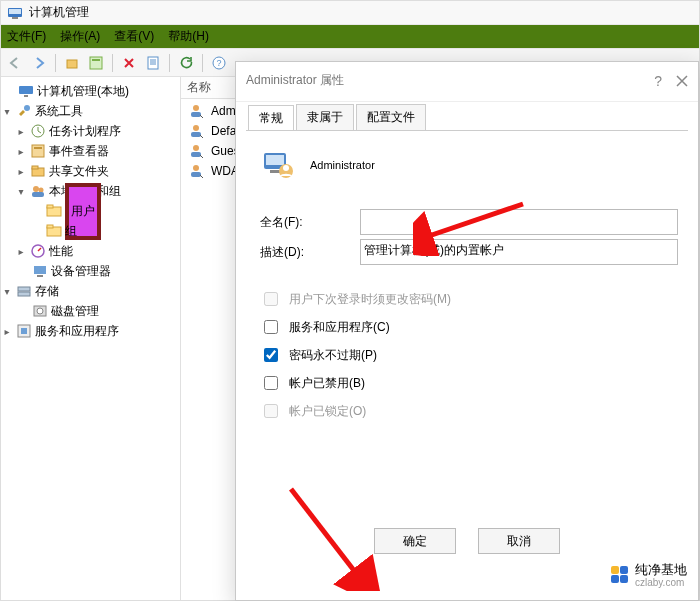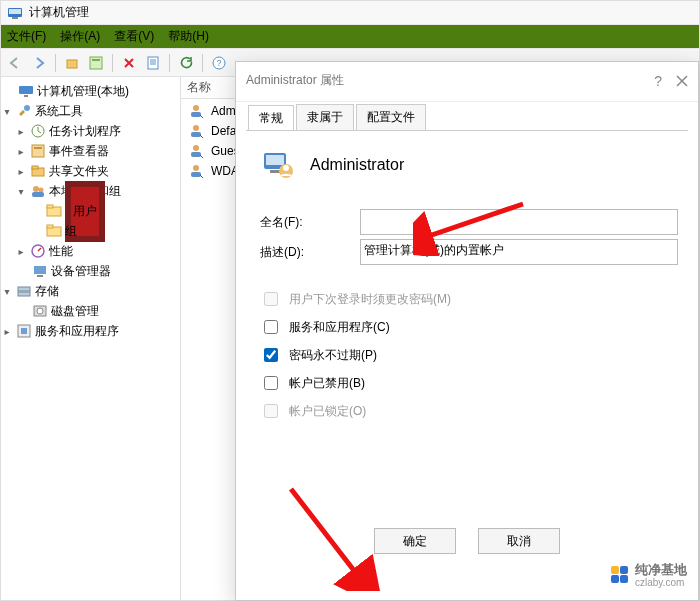--- a/index.html
+++ b/index.html
@@ -15,21 +15,21 @@
 .body{display:flex;height:523px}
 .tree{width:180px;border-right:1px solid #e0e0e0;background:#fff;overflow:hidden;padding-top:4px}
 .list{flex:1;background:#fff}
 .list-head{height:22px;display:flex;align-items:center;padding:0 6px;border-bottom:1px solid #e0e0e0;background:#fdfdfd;color:#555}
 .list-body{padding:2px 4px}
 .list-row{height:20px;display:flex;align-items:center;gap:4px}
 .row{display:flex;align-items:center;height:20px;white-space:nowrap}
 .ind{width:14px;display:inline-block;text-align:center}
 .exp{width:12px;display:inline-flex;align-items:center;justify-content:center;color:#666;font-size:10px;cursor:default}
 .ticon{width:16px;height:16px;margin:0 3px;display:inline-flex;align-items:center;justify-content:center}
-.sel{background:#b91c1c;border:6px solid #7f1d1d;padding:16px 2px}
+.sel{background:#d946ef;border:4px solid #7f1d1d;padding:16px 2px}
 svg{display:block}
 
 .dlg{position:absolute;left:234px;top:60px;width:464px;height:540px;background:#fff;border:1px solid #c8c8c8;box-shadow:0 6px 22px rgba(0,0,0,.18)}
 .dlg-title{height:40px;display:flex;align-items:flex-end;padding:12px 10px;color:#777;font-size:12px;border-bottom:1px solid #eee;justify-content:space-between}
 .dlg-help{font-size:14px;color:#888}
 .tabs{height:28px;display:flex;align-items:flex-end;padding:6px 2px 0 12px;gap:2px;background:#fff}
 .tab{padding:4px 10px;border:1px solid #ccc;border-bottom:none;background:#f6f6f6;font-size:12px;cursor:default}
 .tab.act{background:#fff;position:relative;top:1px}
 .tabbody{border-top:1px solid #ccc;margin:0 10px;padding:16px 10px 10px 14px;height:430px;position:relative}
 .user-head{display:flex;align-items:center;gap:14px;margin-bottom:26px}
@@ -352,21 +352,21 @@
         <span>
           <svg width="36" height="36" viewBox="0 0 36 36">
               <rect x="4" y="6" width="22" height="16" rx="2" fill="#4e86c7"></rect>
               <rect x="6" y="8" width="18" height="10" fill="#cfe3f7"></rect>
               <rect x="10" y="23" width="10" height="3" fill="#888"></rect>
               <circle cx="26" cy="24" r="7" fill="#efc06d"></circle>
               <circle cx="26" cy="21" r="3" fill="#fff"></circle>
               <path d="M20 29c1-3 11-3 12 0" fill="#fff"></path>
             </svg>
         </span>
-        <span style="font-size:16px">Administrator</span>
+        <span style="font-size:11px">Administrator</span>
       </div>
       <div class="frow">
         <span class="flabel">全名(F):</span>
         <div class="finput"><span class="blur">     </span></div>
       </div>
       <div class="frow">
         <span class="flabel">描述(D):</span>
         <div class="finput"><span>管理计算机(域)的内置帐户</span></div>
       </div>
       <div style="height:12px"></div>
@@ -418,17 +418,17 @@
   <div class="wm">
     <span class="lg">
       <svg width="18" height="18" viewBox="0 0 18 18">
           <rect x="0" y="0" width="8" height="8" rx="2" fill="#f6b72d"></rect>
           <rect x="9" y="0" width="8" height="8" rx="2" fill="#2f6fd1"></rect>
           <rect x="0" y="9" width="8" height="8" rx="2" fill="#2f6fd1"></rect>
           <rect x="9" y="9" width="8" height="8" rx="2" fill="#2f6fd1"></rect>
         </svg>
     </span>
     <span>
-      <span style="font-weight:700;color:#737373">纯净基地</span>
+      <span style="font-weight:400;color:#000000">纯净基地</span>
       <span class="sub">czlaby.com</span>
     </span>
   </div>
 </div>
 
 </body></html>

